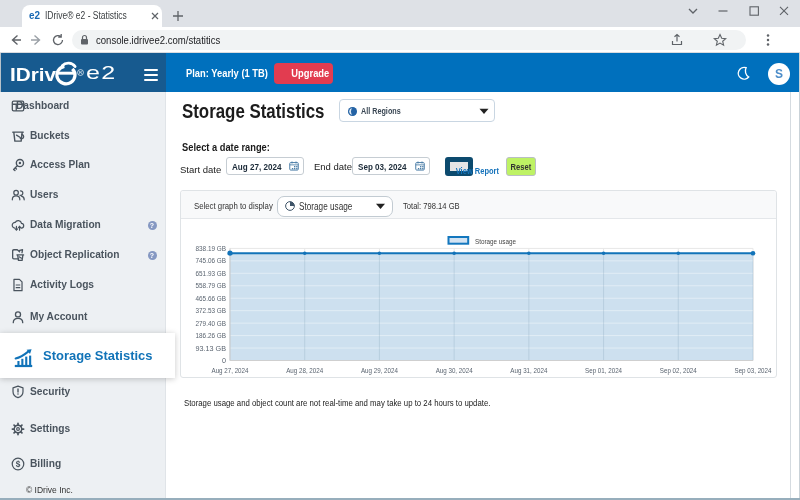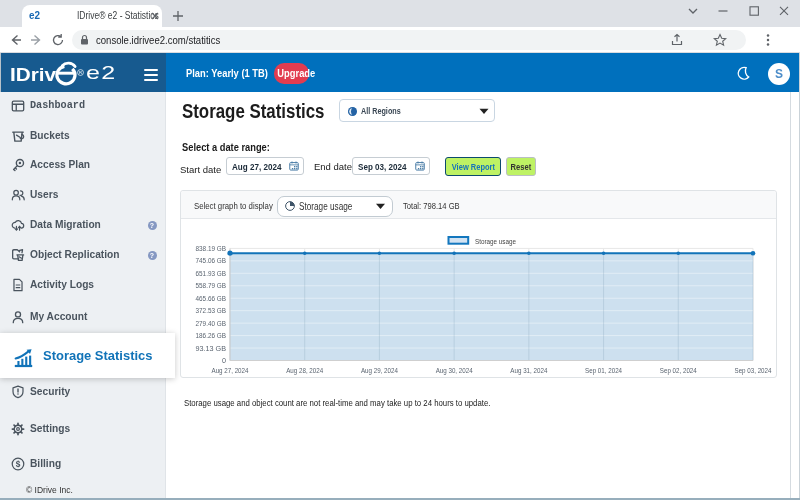--- a/index.html
+++ b/index.html
@@ -6,21 +6,21 @@
   body{width:800px;height:500px;overflow:hidden;font-family:"Liberation Sans",sans-serif;position:relative;background:#fff;}
   .abs{position:absolute;}
   .sx{display:inline-block;transform-origin:0 50%;white-space:nowrap;}
 </style>
 </head>
 <body>
 
 <div class="abs" style="left:0;top:0;width:800px;height:27px;background:#dee1e6;"></div>
 <div class="abs" style="left:22px;top:5px;width:140px;height:22px;background:#fff;border-radius:8px 8px 0 0;"></div>
 <div class="abs" style="left:29px;top:9px;font-size:11px;font-weight:700;color:#1868b3;"><span class="sx" style="transform:scaleX(.9);">e2</span></div>
-<div class="abs" style="left:45px;top:10px;font-size:10px;color:#3c4043;margin-left:32px;"><span class="sx" style="transform:scaleX(.85);">IDrive® e2 - Statistics</span></div>
+<div class="abs" style="left:45px;top:10px;font-size:10px;color:#3c4043;"><span class="sx" style="transform:scaleX(.85);">IDrive® e2 - Statistics</span></div>
 <svg class="abs" style="left:149px;top:10px;" width="12" height="12" viewBox="0 0 12 12">
     <path d="M3 3 L9 9 M9 3 L3 9" stroke="#5f6368" stroke-width="1.2"></path>
   </svg>
 <svg class="abs" style="left:172px;top:10px;" width="12" height="12" viewBox="0 0 12 12">
     <path d="M6 1 V11 M1 6 H11" stroke="#5f6368" stroke-width="1.3"></path>
   </svg>
 
 <svg class="abs" style="left:687px;top:6px;" width="12" height="10" viewBox="0 0 12 10">
     <path d="M2 3 L6 7 L10 3" stroke="#5f6368" stroke-width="1.3" fill="none"></path>
   </svg>
@@ -76,40 +76,40 @@
     <circle cx="5" cy="5" r="4.2" stroke="#fff" stroke-width="1" fill="none"></circle>
     <text x="5" y="7.2" font-size="6" fill="#fff" text-anchor="middle" font-family="Liberation Sans,sans-serif">R</text>
   </svg>
 <div class="abs" style="left:85.5px;top:62px;font-size:19px;font-weight:400;color:#fff;letter-spacing:1px;"><span class="sx" style="transform:scaleX(1.32);">e2</span></div>
 
 <div class="abs" style="left:144px;top:68.5px;width:14px;height:2px;background:#fff;border-radius:1px;"></div>
 <div class="abs" style="left:144px;top:73.5px;width:14px;height:2px;background:#fff;border-radius:1px;"></div>
 <div class="abs" style="left:144px;top:78.5px;width:14px;height:2px;background:#fff;border-radius:1px;"></div>
 
 <div class="abs" style="left:186px;top:67px;font-size:10.5px;font-weight:600;color:#fff;"><span class="sx" style="transform:scaleX(.89);">Plan: Yearly (1 TB)</span></div>
-<div class="abs" style="left:274px;top:63px;width:35px;height:21px;background:#e23c50;border-radius:10px;text-align:right;line-height:21px;font-size:11px;font-weight:700;color:#fff;"><span class="sx" style="transform:scaleX(.85);transform-origin:50% 50%;">Upgrade</span></div>
+<div class="abs" style="left:274px;top:63px;width:59px;height:21px;background:#e23c50;border-radius:4px;text-align:right;line-height:21px;font-size:11px;font-weight:700;color:#fff;"><span class="sx" style="transform:scaleX(.85);transform-origin:50% 50%;">Upgrade</span></div>
 
 <svg class="abs" style="left:736px;top:66px;" width="15.5" height="15.5" viewBox="0 0 16.6 16.6">
     <path d="M10.8 1.8 A6.3 6.3 0 1 0 13.6 11.8 A7.8 7.8 0 0 1 10.8 1.8 Z" stroke="#fff" stroke-width="1.45" fill="none"></path>
   </svg>
 <div class="abs" style="left:768px;top:63px;width:22px;height:22px;background:#fff;border-radius:50%;text-align:center;line-height:22px;font-size:12px;font-weight:700;color:#4d8dc9;">S</div>
 
 <div class="abs" style="left:0;top:53px;width:1px;height:447px;background:#b7c2ca;"></div>
 <div class="abs" style="left:799px;top:53px;width:1px;height:447px;background:#c9d2d8;"></div>
 
 <div class="abs" style="left:0;top:92px;width:165px;height:408px;background:#edf0f3;border-right:1px solid #e0e4e8;"></div>
 
 <div class="abs" style="left:790px;top:92px;width:1px;height:406px;background:#d5dbe0;"></div>
 <div class="abs" style="left:0;top:498px;width:800px;height:2px;background:#97aebc;"></div>
 
 <svg class="abs" style="left:11px;top:99px;" width="14" height="14" viewBox="0 0 16 16">
     <rect x="1.5" y="2.5" width="13" height="11" rx="1.5" stroke="#4a545e" stroke-width="1.5" fill="none"></rect>
     <path d="M1.5 6 H14.5 M6 6 V13.5" stroke="#4a545e" stroke-width="1.5"></path>
   </svg>
-<div class="abs" style="left:30px;top:100px;font-size:10px;font-weight:700;color:#4a545e;font-family:Liberation Mono, monospace;"><span class="sx" style="transform:scaleX(1.02);">Dashboard</span></div>
+<div class="abs" style="left:16px;top:100px;font-size:10px;font-weight:700;color:#4a545e;"><span class="sx" style="transform:scaleX(1.02);">Dashboard</span></div>
 <svg class="abs" style="left:11px;top:128.5px;" width="14" height="14" viewBox="0 0 16 16">
     <path d="M2 3.6 H14 M3.2 3.6 L4.4 13.8 H11.6 L12.8 3.6" stroke="#4a545e" stroke-width="1.6" fill="none" stroke-linejoin="round" stroke-linecap="round"></path>
     <path d="M6.3 7 L10.6 9.8" stroke="#4a545e" stroke-width="1.5" stroke-linecap="round"></path>
     <path d="M12.4 6.3 a2.4 2.4 0 1 1 -1.8 4.3" stroke="#4a545e" stroke-width="1.5" fill="none" stroke-linecap="round"></path>
   </svg>
 <div class="abs" style="left:30px;top:129.5px;font-size:10px;font-weight:700;color:#4a545e;"><span class="sx" style="transform:scaleX(1.02);">Buckets</span></div>
 <svg class="abs" style="left:11px;top:158px;" width="14" height="14" viewBox="0 0 16 16">
     <circle cx="10.2" cy="5.8" r="4.1" stroke="#4a545e" stroke-width="1.6" fill="none"></circle>
     <circle cx="10.2" cy="5.8" r="1.4" fill="#4a545e"></circle>
     <path d="M7.2 8.8 L3 13 M3 13 l1.5 1.4 M4.8 11.2 l1.4 1.4" stroke="#4a545e" stroke-width="1.6" fill="none" stroke-linecap="round"></path>
@@ -211,21 +211,21 @@
 <svg class="abs" style="left:415px;top:160.5px;" width="10" height="10" viewBox="0 0 16 16">
     <rect x="1.2" y="2.5" width="13.6" height="12" rx="1.5" stroke="#4d7fa8" stroke-width="1.6" fill="none"></rect>
     <path d="M4.8 0.8 V4 M11.2 0.8 V4" stroke="#4d7fa8" stroke-width="1.6"></path>
     <path d="M1.2 6.2 H14.8" stroke="#4d7fa8" stroke-width="1.4"></path>
     <rect x="8" y="8" width="2.2" height="2.2" fill="#4d7fa8"></rect>
     <rect x="11.4" y="8" width="2.2" height="2.2" fill="#4d7fa8"></rect>
     <rect x="4.6" y="11.2" width="2.2" height="2.2" fill="#4d7fa8"></rect>
     <rect x="8" y="11.2" width="2.2" height="2.2" fill="#4d7fa8"></rect>
     <rect x="11.4" y="11.2" width="2.2" height="2.2" fill="#4d7fa8"></rect>
   </svg>
-<div class="abs" style="left:445px;top:156.5px;width:56px;height:19px;border:1px solid #0c4a6e;border-radius:3px;background:#bef264;box-sizing:border-box;text-align:center;line-height:17px;font-size:9.5px;font-weight:700;color:#1673bb;"><span class="sx" style="transform:scaleX(.79);transform-origin:50% 50%;">View Report</span></div>
+<div class="abs" style="left:445px;top:156.5px;width:28px;height:19px;border:5px solid #0c4a6e;border-radius:3px;background:#e5e5e5;box-sizing:border-box;text-align:center;line-height:17px;font-size:9.5px;font-weight:700;color:#1673bb;"><span class="sx" style="transform:scaleX(.79);transform-origin:50% 50%;">View Report</span></div>
 <div class="abs" style="left:505.5px;top:156.5px;width:30px;height:19px;border:1px solid #b9bfc4;border-radius:3px;background:#bef264;box-sizing:border-box;text-align:center;line-height:17px;font-size:9.5px;font-weight:700;color:#333;"><span class="sx" style="transform:scaleX(.8);transform-origin:50% 50%;">Reset</span></div>
 
 <div class="abs" style="left:180px;top:190px;width:597px;height:188px;border:1px solid #dfe3e6;border-radius:3px;background:#fff;box-sizing:border-box;"></div>
 <div class="abs" style="left:181px;top:191px;width:595px;height:27px;background:#f8f9fa;border-bottom:1px solid #e4e7ea;border-radius:3px 3px 0 0;"></div>
 <div class="abs" style="left:193.5px;top:200px;font-size:9.5px;color:#333;"><span class="sx" style="transform:scaleX(.82);">Select graph to display</span></div>
 <div class="abs" style="left:277px;top:195.5px;width:116px;height:21px;border:1px solid #c2cbd2;border-radius:7px;background:#fff;box-sizing:border-box;"></div>
 <svg class="abs" style="left:284.5px;top:201px;" width="10" height="10" viewBox="0 0 16 16">
     <circle cx="8" cy="8" r="7" fill="none" stroke="#3e5468" stroke-width="1.6"></circle>
     <path d="M8 8 V1 A7 7 0 0 1 15 8 Z" fill="#3e5468"></path>
   </svg>

